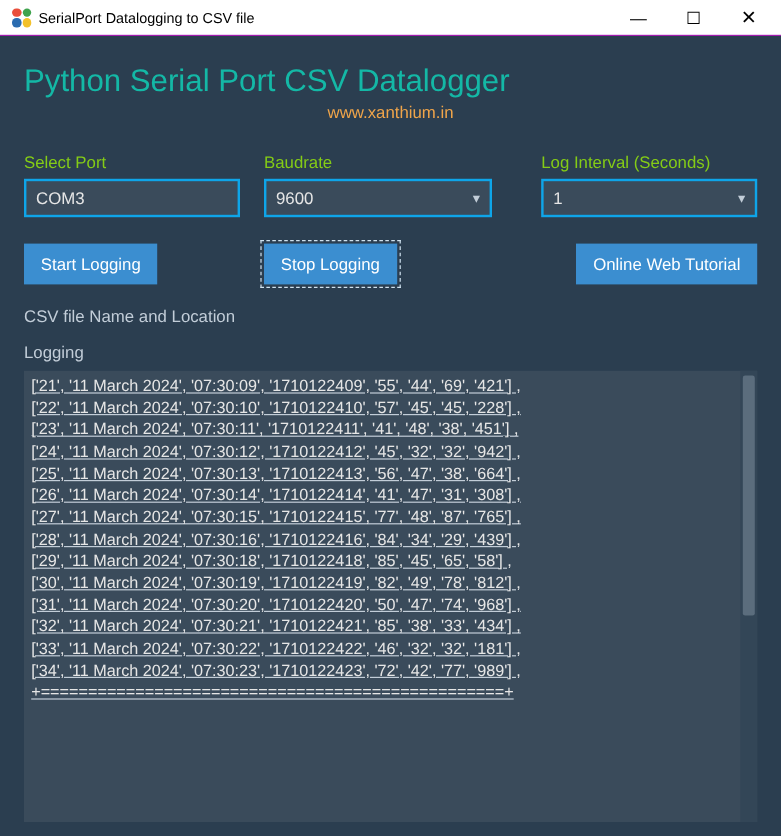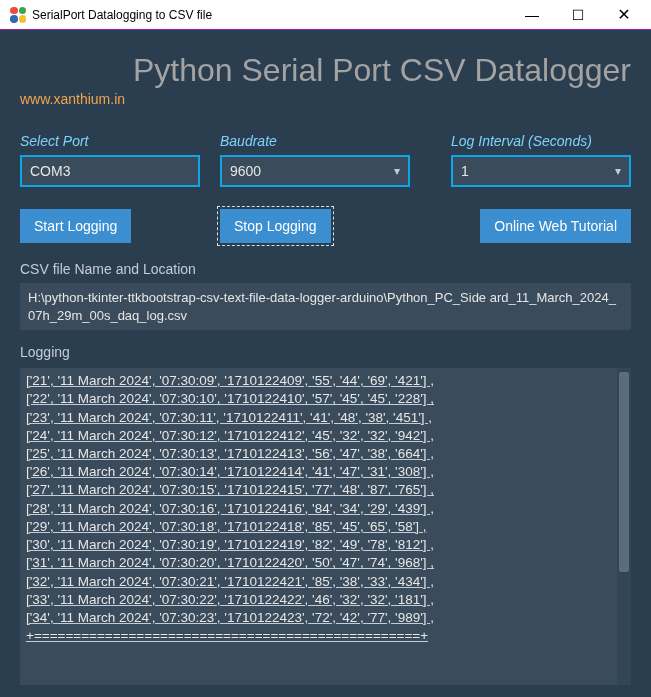--- a/index.html
+++ b/index.html
@@ -37,49 +37,48 @@
   .winbtn.close { font-size: 16px; }
   .appbody {
     background: #2b3e50;
     height: 667px;
     padding: 18px 20px 12px 20px;
     color: #c2cdd8;
     display: flex;
     flex-direction: column;
   }
   .app-title {
-    text-align: right;
-    font-size: 32px;
-    color: #a3a3a3;
+    text-align: left;
+    font-size: 26px;
+    color: #14b8a6;
     font-weight: 400;
     margin-top: 4px;
   }
   .app-sub {
-    text-align: left;
+    text-align: center;
     font-size: 14px;
     color: #f0a54a;
     margin-top: 2px;
   }
   .row-controls {
     display: flex;
     gap: 20px;
     margin-top: 26px;
   }
   .field {
     display: flex;
     flex-direction: column;
     gap: 6px;
   }
   .field.port { flex: 0 0 180px; }
   .field.baud { flex: 0 0 190px; }
   .field.intv { flex: 0 0 180px; margin-left: auto; }
   .field > label {
     font-size: 14px;
-    color: #7dd3fc;
-    font-style: italic;
+    color: #84cc16;
   }
   .input, .combo {
     background: #3a4b5b;
     border: 2px solid #0ea5e9;
     color: #e6e6e6;
     height: 32px;
     padding: 4px 8px;
     font-size: 14px;
     display: flex;
     align-items: center;
@@ -211,21 +210,20 @@
     </div>
     <div class="btn-spacer">
       <button class="btn stop">Stop Logging</button>
     </div>
     <div class="btn-right">
       <button class="btn">Online Web Tutorial</button>
     </div>
   </div>
 
   <div class="section-label">CSV file Name and Location</div>
-  <div class="pathbox">H:\python-tkinter-ttkbootstrap-csv-text-file-data-logger-arduino\Python_PC_Side ard_11_March_2024_07h_29m_00s_daq_log.csv</div>
 
   <div class="section-label" style="margin-top:14px">Logging</div>
   <div class="logarea-wrap">
     <div class="logarea" id="logarea">['21', '11 March 2024', '07:30:09', '1710122409', '55', '44', '69', '421'] ,
 ['22', '11 March 2024', '07:30:10', '1710122410', '57', '45', '45', '228'] ,
 ['23', '11 March 2024', '07:30:11', '1710122411', '41', '48', '38', '451'] ,
 ['24', '11 March 2024', '07:30:12', '1710122412', '45', '32', '32', '942'] ,
 ['25', '11 March 2024', '07:30:13', '1710122413', '56', '47', '38', '664'] ,
 ['26', '11 March 2024', '07:30:14', '1710122414', '41', '47', '31', '308'] ,
 ['27', '11 March 2024', '07:30:15', '1710122415', '77', '48', '87', '765'] ,

